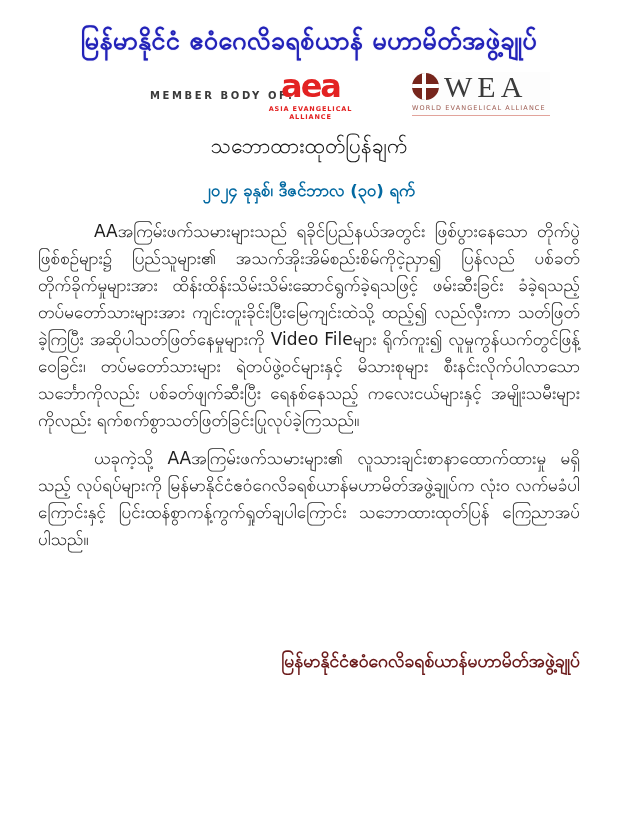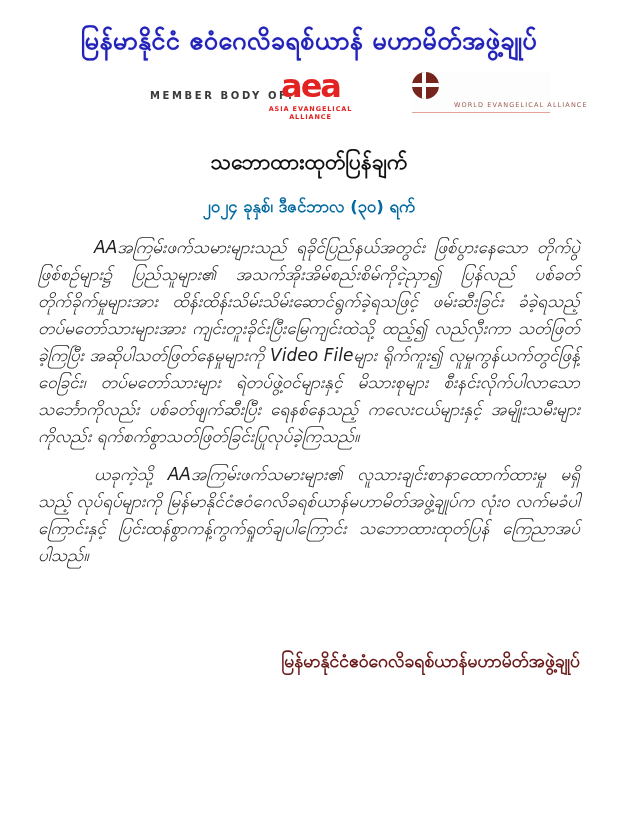--- a/index.html
+++ b/index.html
@@ -38,30 +38,30 @@
   .wea-globe{
     position:relative;width:27px;height:27px;border-radius:50%;
     background:#76251c;overflow:hidden;flex:0 0 auto;
   }
   .wea-globe .vbar{position:absolute;left:10px;top:0;width:4px;height:27px;background:#ffffff;}
   .wea-globe .hbar{position:absolute;left:0;top:11px;width:27px;height:4px;background:#ffffff;}
   .wea-acronym{
     margin-left:5px;font-family:"Liberation Serif",serif;
     font-size:30px;line-height:30px;color:#3b3b3b;letter-spacing:5px;
   }
-  .wea-caption{margin-top:2px;font-size:6.5px;color:#9c5a50;letter-spacing:1.1px;white-space:nowrap;margin-left:42px;}
+  .wea-caption{margin-top:2px;font-size:6.5px;color:#9c5a50;letter-spacing:1.1px;white-space:nowrap;}
   .wea-underline{margin-top:3px;height:1px;background:#e2a39b;width:100%;}
 
   
   .title-my{margin-top:24px;text-align:center;font-size:21px;font-weight:bold;color:#101010;}
-  .subtitle-my{margin-top:16px;text-align:center;font-size:21px;font-weight:bold;color:#101010;}
+  .subtitle-my{text-align:center;font-size:21px;font-weight:normal;color:#101010;}
   .date-line{margin-top:17px;text-align:center;font-size:16.5px;font-weight:bold;color:#0369a1;}
 
   
-  .body-text{margin:14px 38px 0 38px;font-style:italic;}
+  .body-text{margin:14px 38px 0 38px;}
   .para{
     text-align:justify;font-size:17px;line-height:27px;color:#1d1d1d;
     text-indent:56px;margin:0 0 11px 0;
   }
   
   .signature{
     position:absolute;right:38px;bottom:28px;
     font-size:17.5px;font-weight:bold;color:#6b1a1a;text-align:right;
   }
 </style>
@@ -80,20 +80,21 @@
       <div class="aea-monogram">aea</div>
       <div class="aea-caption">ASIA EVANGELICAL ALLIANCE</div>
     </div>
 
     <div class="wea-block">
       <div class="wea-top">
         <span class="wea-globe">
           <span class="vbar"></span>
             <span class="hbar"></span>
         </span>
+        <span class="wea-acronym">WEA</span>
       </div>
       <div class="wea-caption">WORLD EVANGELICAL ALLIANCE</div>
       <div class="wea-underline"></div>
     </div>
   </div>
 
 
   <div class="subtitle-my">သဘောထားထုတ်ပြန်ချက်</div>
 
   <div class="date-line">၂၀၂၄ ခုနှစ်၊ ဒီဇင်ဘာလ (၃၀) ရက်</div>

